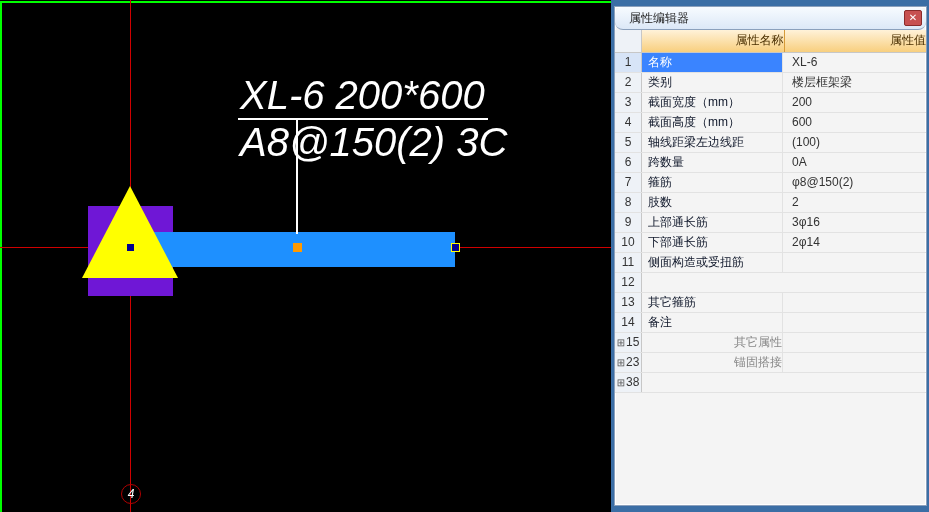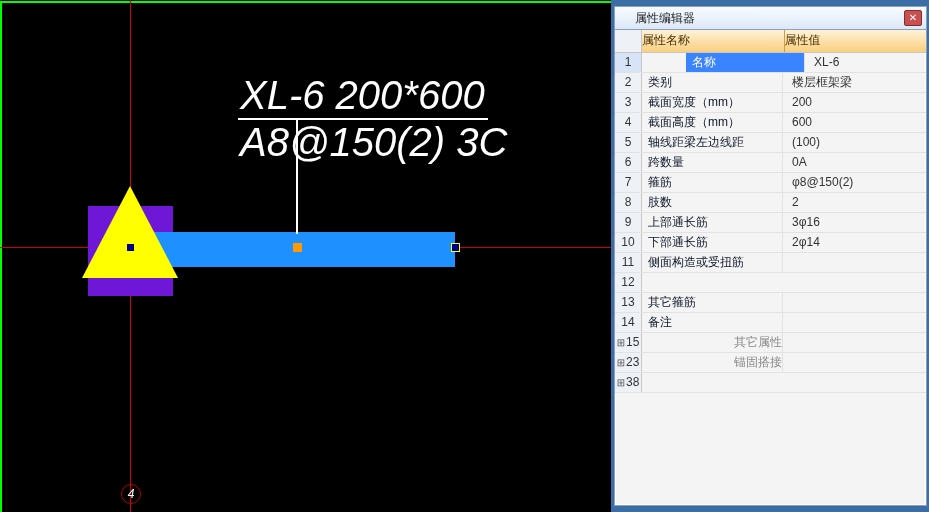--- a/index.html
+++ b/index.html
@@ -113,26 +113,27 @@
     width: 313px;
     height: 500px;
     background: #f4f4f4;
     border: 1px solid #8ba0bc;
     box-shadow: 0 0 0 1px #fff inset;
     box-sizing: border-box;
   }
   #prop-title {
     height: 22px;
     line-height: 22px;
-    padding-left: 20px;
+    padding-left: 14px;
     background: linear-gradient(#f7fbff, #dce8f7);
     border-bottom: 1px solid #8ba0bc;
     font-size: 12px;
     color: #1a1a1a;
     position: relative;
+    border-radius: 8px;
   }
   #prop-close {
     position: absolute;
     right: 4px;
     top: 3px;
     width: 16px;
     height: 14px;
     background: #c75050;
     color: #fff;
     font-size: 10px;
@@ -144,21 +145,21 @@
   }
   #prop-header {
     display: flex;
     height: 22px;
     border-bottom: 1px solid #c7c7c7;
   }
   #prop-header .rownum-col { width: 26px; background: #eef2f7; border-right: 1px solid #c7c7c7; }
   #prop-header .name-col,
   #prop-header .val-col {
     flex: 1;
-    text-align: left;
+    text-align: right;
     line-height: 21px;
     font-size: 12px;
     border-right: 1px solid #d69b3a;
     background: linear-gradient(#fff2d9, #f8cf7e);
     color: #4a2f00;
   }
   #prop-header .val-col { border-right: none; }
   #prop-rows { }
   .prow {
     display: flex;
@@ -189,21 +190,21 @@
     white-space: nowrap;
   }
   .prow .pname.gray { color: #888; text-align: right; }
   .prow .pval {
     flex: 1;
     padding-left: 9px;
     color: #333;
     overflow: hidden;
     white-space: nowrap;
   }
-  .prow.sel .pname { background: #3a84ff; color: #fff; margin-left: 44px; }
+  .prow.sel .pname { background: #3a84ff; color: #fff; }
   .prow.sel .rn   { background: #d7e4f7; }
 </style>
 </head>
 <body>
 
 <div id="canvas-area">
 
   <div class="green-border" style="left:0;top:1px;width:611px;height:2px"></div>
   <div class="green-border" style="left:0;top:1px;width:2px;height:511px"></div>
 

